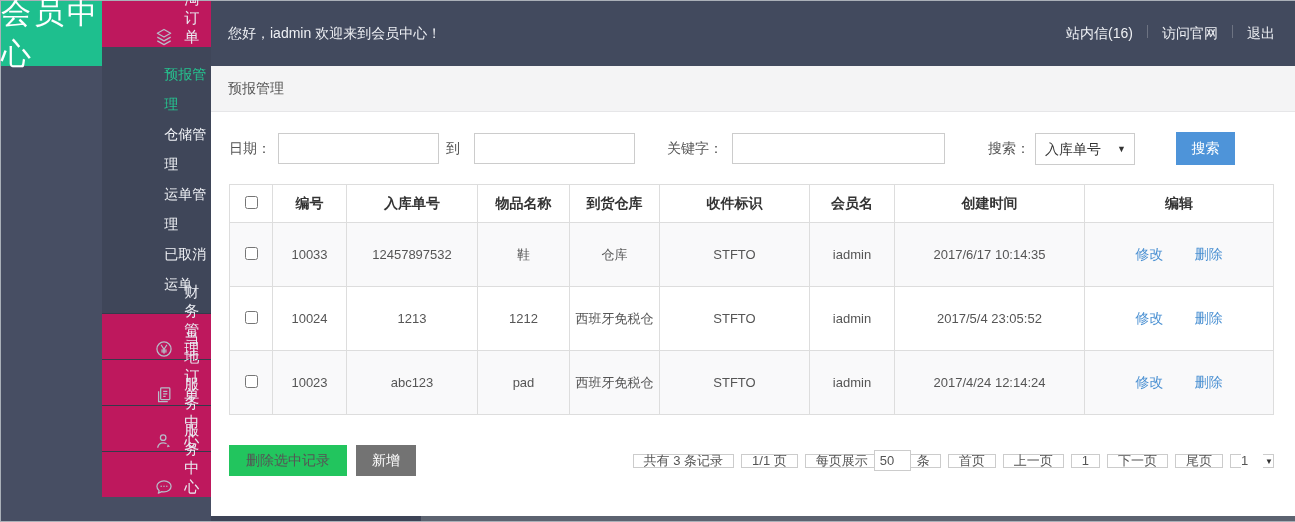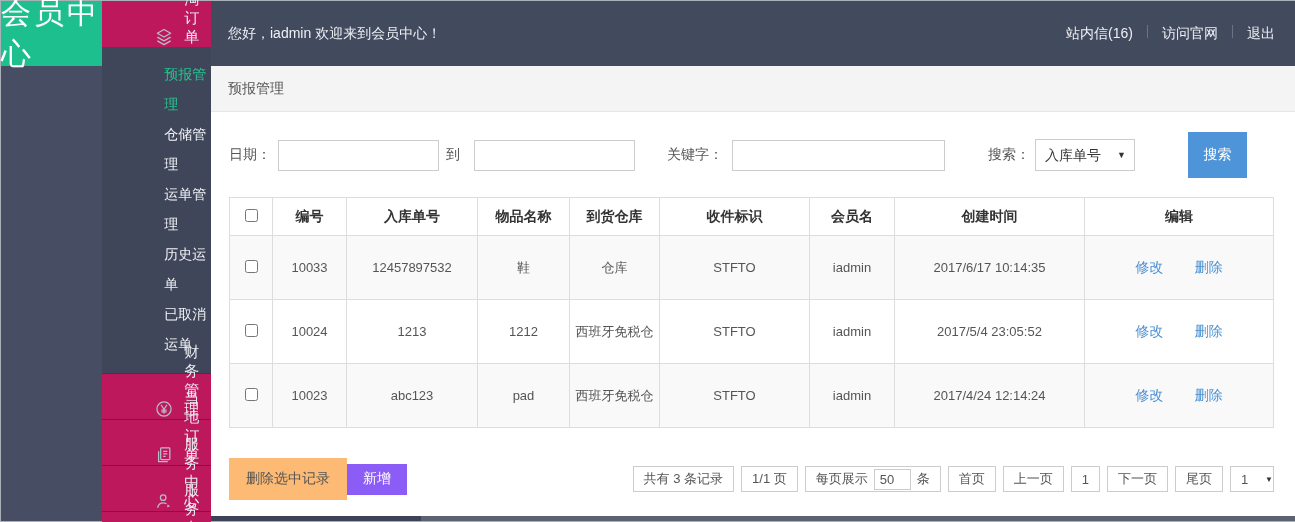--- a/index.html
+++ b/index.html
@@ -39,40 +39,40 @@
   .txt-input { height:31px; border:1px solid #ccc; background:#fff; padding:0 8px; font-size:13px; color:#333; outline:none; }
   .inp-date { width:161px; margin-left:7px; }
   .to-lbl { margin:0 7px; }
   .lbl-keyword { margin-left:32px; }
   .inp-keyword { width:213px; margin-left:9px; }
   .lbl-search { margin-left:43px; }
   .select-wrap { position:relative; margin-left:5px; }
   .select-wrap select { appearance:none; -webkit-appearance:none; width:100px; height:32px; border:1px solid #ccc;
                         background:#fff; font-size:14px; color:#333; padding:0 22px 0 9px; border-radius:0; outline:none; }
   .select-arrow { position:absolute; right:9px; top:50%; transform:translateY(-50%); font-size:9px; color:#333; pointer-events:none; }
-  .btn-search { margin-left:53px; width:59px; height:46px; background:#4e94d9; color:#fff; border:none; font-size:14px; cursor:pointer; }
+  .btn-search { margin-left:41px; width:59px; height:33px; background:#4e94d9; color:#fff; border:none; font-size:14px; cursor:pointer; }
 
   
   table.grid { margin-top:19px; border-collapse:collapse; width:1044px; table-layout:fixed; font-size:13px; color:#555; }
   table.grid th, table.grid td { border:1px solid #ddd; text-align:center; vertical-align:middle; }
   table.grid thead th { height:38px; font-size:14px; color:#333; font-weight:bold; background:#fff;margin-left:8px; }
   table.grid tbody td { height:64px; }
   table.grid tbody tr:nth-child(odd) { background:#f9f9fa; }
   table.grid tbody tr:nth-child(even) { background:#fff; }
   .row-link { color:#4a90d2; text-decoration:none; cursor:pointer; font-size:14px; }
   .row-link + .row-link { margin-left:28px; }
   input[type="checkbox"] { width:13px; height:13px; cursor:pointer; }
 
   
   .bottom-row { margin-top:30px; display:flex; align-items:center; justify-content:space-between; }
   .actions { display:flex; align-items:center; }
-  .btn-gray { height:42px; padding:0 17px; background:#fdba74; border:none; color:#555; font-size:14px; cursor:pointer; }
-  .btn-blue { height:31px; padding:0 16px; background:#8b5cf6; border:none; color:#fff; font-size:14px; cursor:pointer; }
+  .btn-gray { height:31px; padding:0 17px; background:#22c55e; border:none; color:#555; font-size:14px; cursor:pointer; }
+  .btn-blue { height:31px; padding:0 16px; background:#737373; border:none; color:#fff; font-size:14px; cursor:pointer; margin-left:9px; }
   .pagination { display:flex; align-items:center; font-size:13px; color:#555; }
-  .pg-box { border:1px solid #ccc; background:#fff; height:26px; display:flex; align-items:center; padding:0 10px;
+  .pg-box { border:1px solid #ccc; background:#fff; height:14px; display:flex; align-items:center; padding:0 10px;
             margin-left:7px; white-space:nowrap; cursor:pointer; }
   .pg-box.static { cursor:default; }
   .pg-input { width:37px; height:21px; border:1px solid #ccc; margin:0 6px; font-size:13px; color:#555; padding:0 5px; outline:none; }
   .pg-select-wrap { position:relative; }
   .pg-select-wrap select { appearance:none; -webkit-appearance:none; border:none; background:#fff; font-size:13px;
                            color:#555; padding-right:14px; outline:none; cursor:pointer; }
   .pg-arrow { position:absolute; right:0; top:50%; transform:translateY(-50%); font-size:8px; color:#333; pointer-events:none; }
 
   
   .footer-strip { position:absolute; left:0; right:0; bottom:0; height:5px; background:#5c6370; }
@@ -97,21 +97,20 @@
               <path d="M4 16.6l8 4.5 8-4.5"></path>
           </svg>
         </span>
         <span>海淘订单</span>
       </div>
 
       <div class="submenu">
         <div class="submenu-item active">预报管理</div>
         <div class="submenu-item">仓储管理</div>
         <div class="submenu-item">运单管理</div>
-        <div class="submenu-item">历史运单</div>
         <div class="submenu-item">已取消运单</div>
       </div>
 
       <div class="nav-section">
         <span class="nav-icon">
           <svg viewBox="0 0 24 24" fill="none" stroke="currentColor" stroke-width="1.5" stroke-linecap="round">
             <circle cx="12" cy="12" r="8.5"></circle>
               <path d="M8.8 7.5l3.2 4.8 3.2-4.8M12 12.3V17M9.3 13.3h5.4M9.3 15.3h5.4"></path>
           </svg>
         </span>

